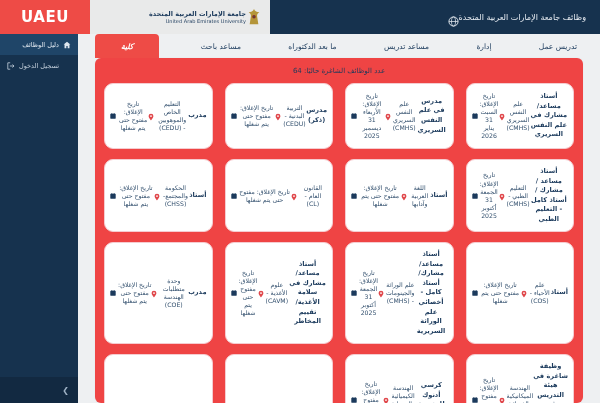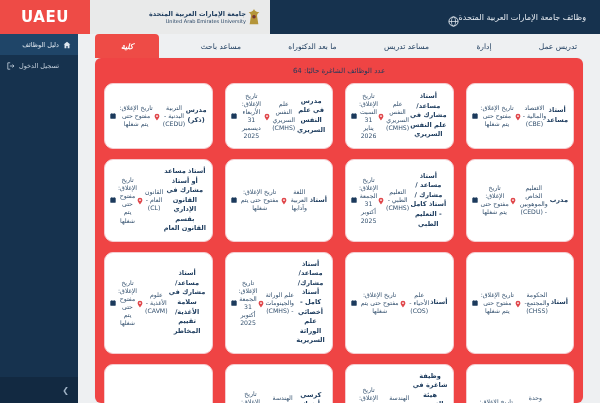--- a/index.html
+++ b/index.html
@@ -109,39 +109,20 @@
       <div class="tab">تدريس عمل</div>
       <div class="tab">إدارة</div>
       <div class="tab">مساعد تدريس</div>
       <div class="tab">ما بعد الدكتوراه</div>
       <div class="tab">مساعد باحث</div>
       <div class="tab active">كلية</div>
     </div>
   <div class="panel">
     <div class="count-line">عدد الوظائف الشاغرة حاليًا: 64</div>
     <div class="grid" id="cards-grid">
-  <div class="card">
-    <div class="title">أستاذ مساعد</div>
-    <div class="meta dept-row">
-      <span class="dept-text">الاقتصاد والمالية - (CBE)</span>
-      <span class="m-icon">
-        <svg viewBox="0 0 8 10" width="6" height="8">
-                <path class="pin" d="M4 .5A3.2 3.2 0 0 0 .8 3.7C.8 6 4 9.5 4 9.5s3.2-3.5 3.2-5.8A3.2 3.2 0 0 0 4 .5zm0 4.4a1.2 1.2 0 1 1 0-2.4 1.2 1.2 0 0 1 0 2.4z"></path>
-              </svg>
-      </span>
-    </div>
-    <div class="meta close-row">
-      <span class="close-text">تاريخ الإغلاق: مفتوح حتى يتم شغلها</span>
-      <span class="m-icon">
-        <svg viewBox="0 0 8 8" width="6" height="6">
-                <path class="cal" d="M1 1h6a.6.6 0 0 1 .6.6V7a.6.6 0 0 1-.6.6H1A.6.6 0 0 1 .4 7V1.6A.6.6 0 0 1 1 1zm-.2 2h6.4v4H.8zM2 0h1v1.6H2zM5 0h1v1.6H5z"></path>
-              </svg>
-      </span>
-    </div>
-  </div>
 
   <div class="card">
     <div class="title">أستاذ مساعد/مشارك في علم النفس السريري</div>
     <div class="meta dept-row">
       <span class="dept-text">علم النفس السريري (CMHS)</span>
       <span class="m-icon">
         <svg viewBox="0 0 8 10" width="6" height="8">
                 <path class="pin" d="M4 .5A3.2 3.2 0 0 0 .8 3.7C.8 6 4 9.5 4 9.5s3.2-3.5 3.2-5.8A3.2 3.2 0 0 0 4 .5zm0 4.4a1.2 1.2 0 1 1 0-2.4 1.2 1.2 0 0 1 0 2.4z"></path>
               </svg>
       </span>
@@ -251,21 +232,20 @@
       <span class="close-text">تاريخ الإغلاق: مفتوح حتى يتم شغلها</span>
       <span class="m-icon">
         <svg viewBox="0 0 8 8" width="6" height="6">
                 <path class="cal" d="M1 1h6a.6.6 0 0 1 .6.6V7a.6.6 0 0 1-.6.6H1A.6.6 0 0 1 .4 7V1.6A.6.6 0 0 1 1 1zm-.2 2h6.4v4H.8zM2 0h1v1.6H2zM5 0h1v1.6H5z"></path>
               </svg>
       </span>
     </div>
   </div>
 
   <div class="card">
-    <div class="title">أستاذ مساعد أو أستاذ مشارك في القانون الإداري بقسم القانون العام</div>
     <div class="meta dept-row">
       <span class="dept-text">القانون العام - (CL)</span>
       <span class="m-icon">
         <svg viewBox="0 0 8 10" width="6" height="8">
                 <path class="pin" d="M4 .5A3.2 3.2 0 0 0 .8 3.7C.8 6 4 9.5 4 9.5s3.2-3.5 3.2-5.8A3.2 3.2 0 0 0 4 .5zm0 4.4a1.2 1.2 0 1 1 0-2.4 1.2 1.2 0 0 1 0 2.4z"></path>
               </svg>
       </span>
     </div>
     <div class="meta close-row">
       <span class="close-text">تاريخ الإغلاق: مفتوح حتى يتم شغلها</span>

